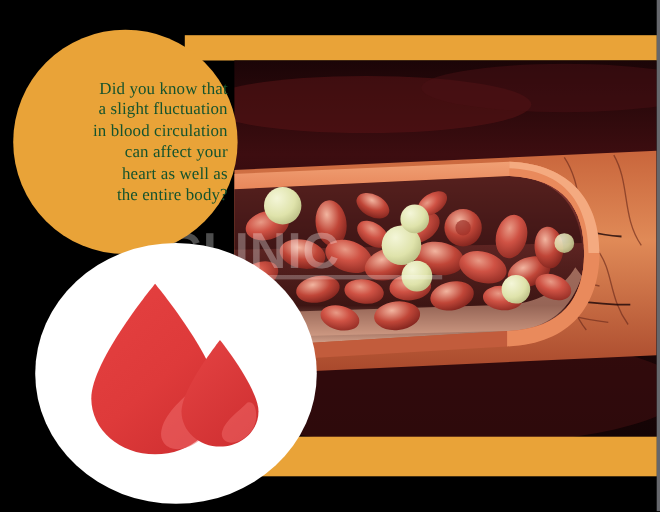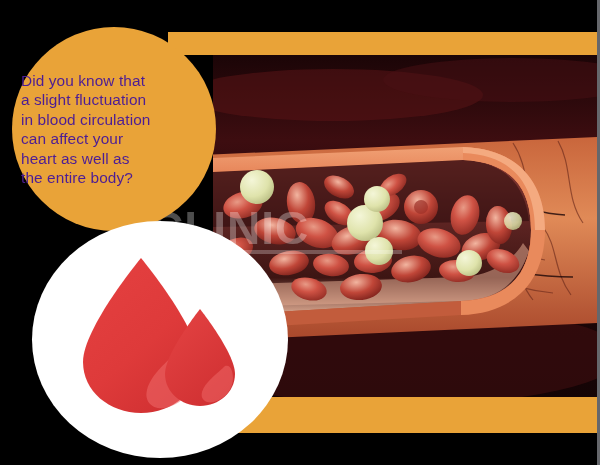--- a/index.html
+++ b/index.html
@@ -97,26 +97,27 @@
     width: 204px;
     height: 204px;
     border-radius: 50%;
     background: #e9a338;
     display: flex;
     align-items: center;
     justify-content: center;
   }
   .bubble-text {
     width: 186px;
-    text-align: left;
-    color: #4c1d95;
+    text-align: right;
+    color: #14532d;
     font-size: 15.4px;
     line-height: 19.5px;
     letter-spacing: .1px;
     white-space: pre-line;
+    font-family: Liberation Serif, serif;
   }
 
   
   .drop-circle {
     position: absolute;
     left: 32px;
     top: 221px;
     width: 256px;
     height: 237px;
     border-radius: 50%;

